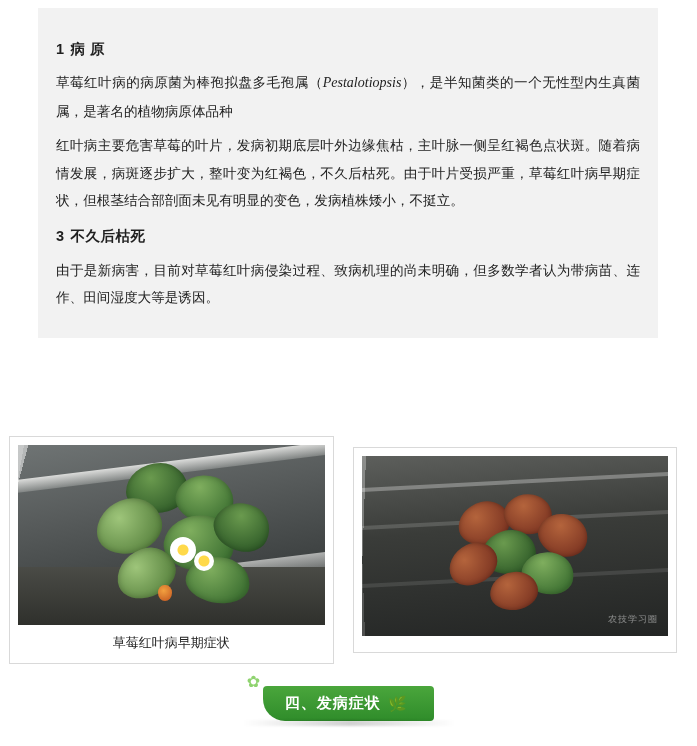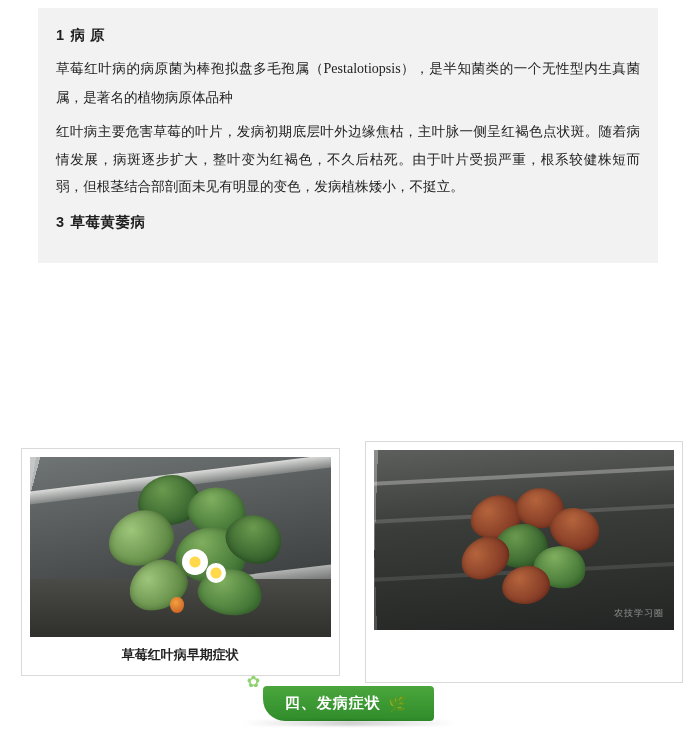--- a/index.html
+++ b/index.html
@@ -27,33 +27,34 @@
   }
   .sec-heading {
     font-size: 14.5px;
     font-weight: bold;
     color: #1f1f1f;
     letter-spacing: 0.5px;
     margin: 10px 0 8px 0;
     line-height: 1.6;
   }
   .sec-heading:first-child {
-    margin-top: 2px;
+    margin-top: 16px;
   }
   .sec-heading .num {
     margin-right: 6px;
   }
   .para {
     font-size: 13.6px;
     line-height: 2.05;
     color: #222222;
     text-align: justify;
     margin: 0 0 6px 0;
   }
   .para .ital {
+    font-style: italic;
     font-family: "Liberation Serif", "DejaVu Serif", serif;
     font-size: 14px;
   }
 
   
   .figures {
     position: absolute;
     left: 5px;
     top: 432px;
     width: 687px;
@@ -202,50 +203,51 @@
 </head>
 <body>
 
 <div class="article-card">
 
   <div class="sec-heading">
     <span class="num">1</span><span>病 原</span>
   </div>
   <p class="para">草莓红叶病的病原菌为棒孢拟盘多毛孢属（<span class="ital">Pestalotiopsis</span>），是半知菌类的一个无性型内生真菌属，是著名的植物病原体品种</p>
 
-  <p class="para">红叶病主要危害草莓的叶片，发病初期底层叶外边缘焦枯，主叶脉一侧呈红褐色点状斑。随着病情发展，病斑逐步扩大，整叶变为红褐色，不久后枯死。由于叶片受损严重，根系较健株短而弱，但根茎结合部剖面未见有明显的变色，发病植株矮小，不挺立。</p>
+  <p class="para">红叶病主要危害草莓的叶片，发病初期底层叶外边缘焦枯，主叶脉一侧呈红褐色点状斑。随着病情发展，病斑逐步扩大，整叶变为红褐色，不久后枯死。由于叶片受损严重，草莓红叶病早期症状，但根茎结合部剖面未见有明显的变色，发病植株矮小，不挺立。</p>
 
   <div class="sec-heading">
-    <span class="num">3</span><span>草莓黄萎病</span>
+    <span class="num">3</span><span>不久后枯死</span>
   </div>
+  <p class="para">由于是新病害，目前对草莓红叶病侵染过程、致病机理的尚未明确，但多数学者认为带病苗、连作、田间湿度大等是诱因。</p>
 
 </div>
 
 <div class="figures">
 
-  <figure class="figure" style="margin:16px;font-weight:bold;">
+  <figure class="figure" style="margin:4px;">
     <div class="photo photo-early">
       <div class="mulch-stripe s1"></div>
       <div class="mulch-stripe s2"></div>
       <div class="soil"></div>
       <div class="leaf dark" style="left:108px; top:18px;  width:62px; height:50px;"></div>
       <div class="leaf" style="left:158px; top:30px;  width:58px; height:48px; transform:rotate(18deg);"></div>
       <div class="leaf light" style="left:78px;  top:54px;  width:66px; height:54px; transform:rotate(-12deg);"></div>
       <div class="leaf" style="left:146px; top:70px;  width:70px; height:56px; transform:rotate(8deg);"></div>
       <div class="leaf dark" style="left:196px; top:58px;  width:56px; height:48px; transform:rotate(26deg);"></div>
       <div class="leaf light" style="left:98px;  top:104px; width:60px; height:48px; transform:rotate(-20deg);"></div>
       <div class="leaf" style="left:168px; top:112px; width:64px; height:46px; transform:rotate(12deg);"></div>
       <div class="flower" style="left:152px; top:92px;"></div>
       <div class="flower" style="left:176px; top:106px; width:20px; height:20px;"></div>
       <div class="berry" style="left:140px; top:140px;"></div>
     </div>
     <figcaption class="figcap">草莓红叶病早期症状</figcaption>
   </figure>
 
-  <figure class="figure" style="margin:9px;">
+  <figure class="figure" style="margin:15px;">
     <div class="photo photo-late">
       <div class="film-line" style="top:24px;"></div>
       <div class="film-line" style="top:62px; opacity:0.5;"></div>
       <div class="film-line" style="top:120px; opacity:0.35;"></div>
       <div class="leaf-red" style="left:96px;  top:46px;  width:52px; height:42px; transform:rotate(-14deg);"></div>
       <div class="leaf-red" style="left:142px; top:38px;  width:48px; height:40px; transform:rotate(10deg);"></div>
       <div class="leaf-red" style="left:176px; top:58px;  width:50px; height:42px; transform:rotate(24deg);"></div>
       <div class="leaf dark" style="left:120px; top:74px;  width:54px; height:44px;"></div>
       <div class="leaf-red" style="left:86px;  top:88px;  width:50px; height:40px; transform:rotate(-26deg);"></div>
       <div class="leaf" style="left:160px; top:96px;  width:52px; height:42px; transform:rotate(16deg);"></div>

